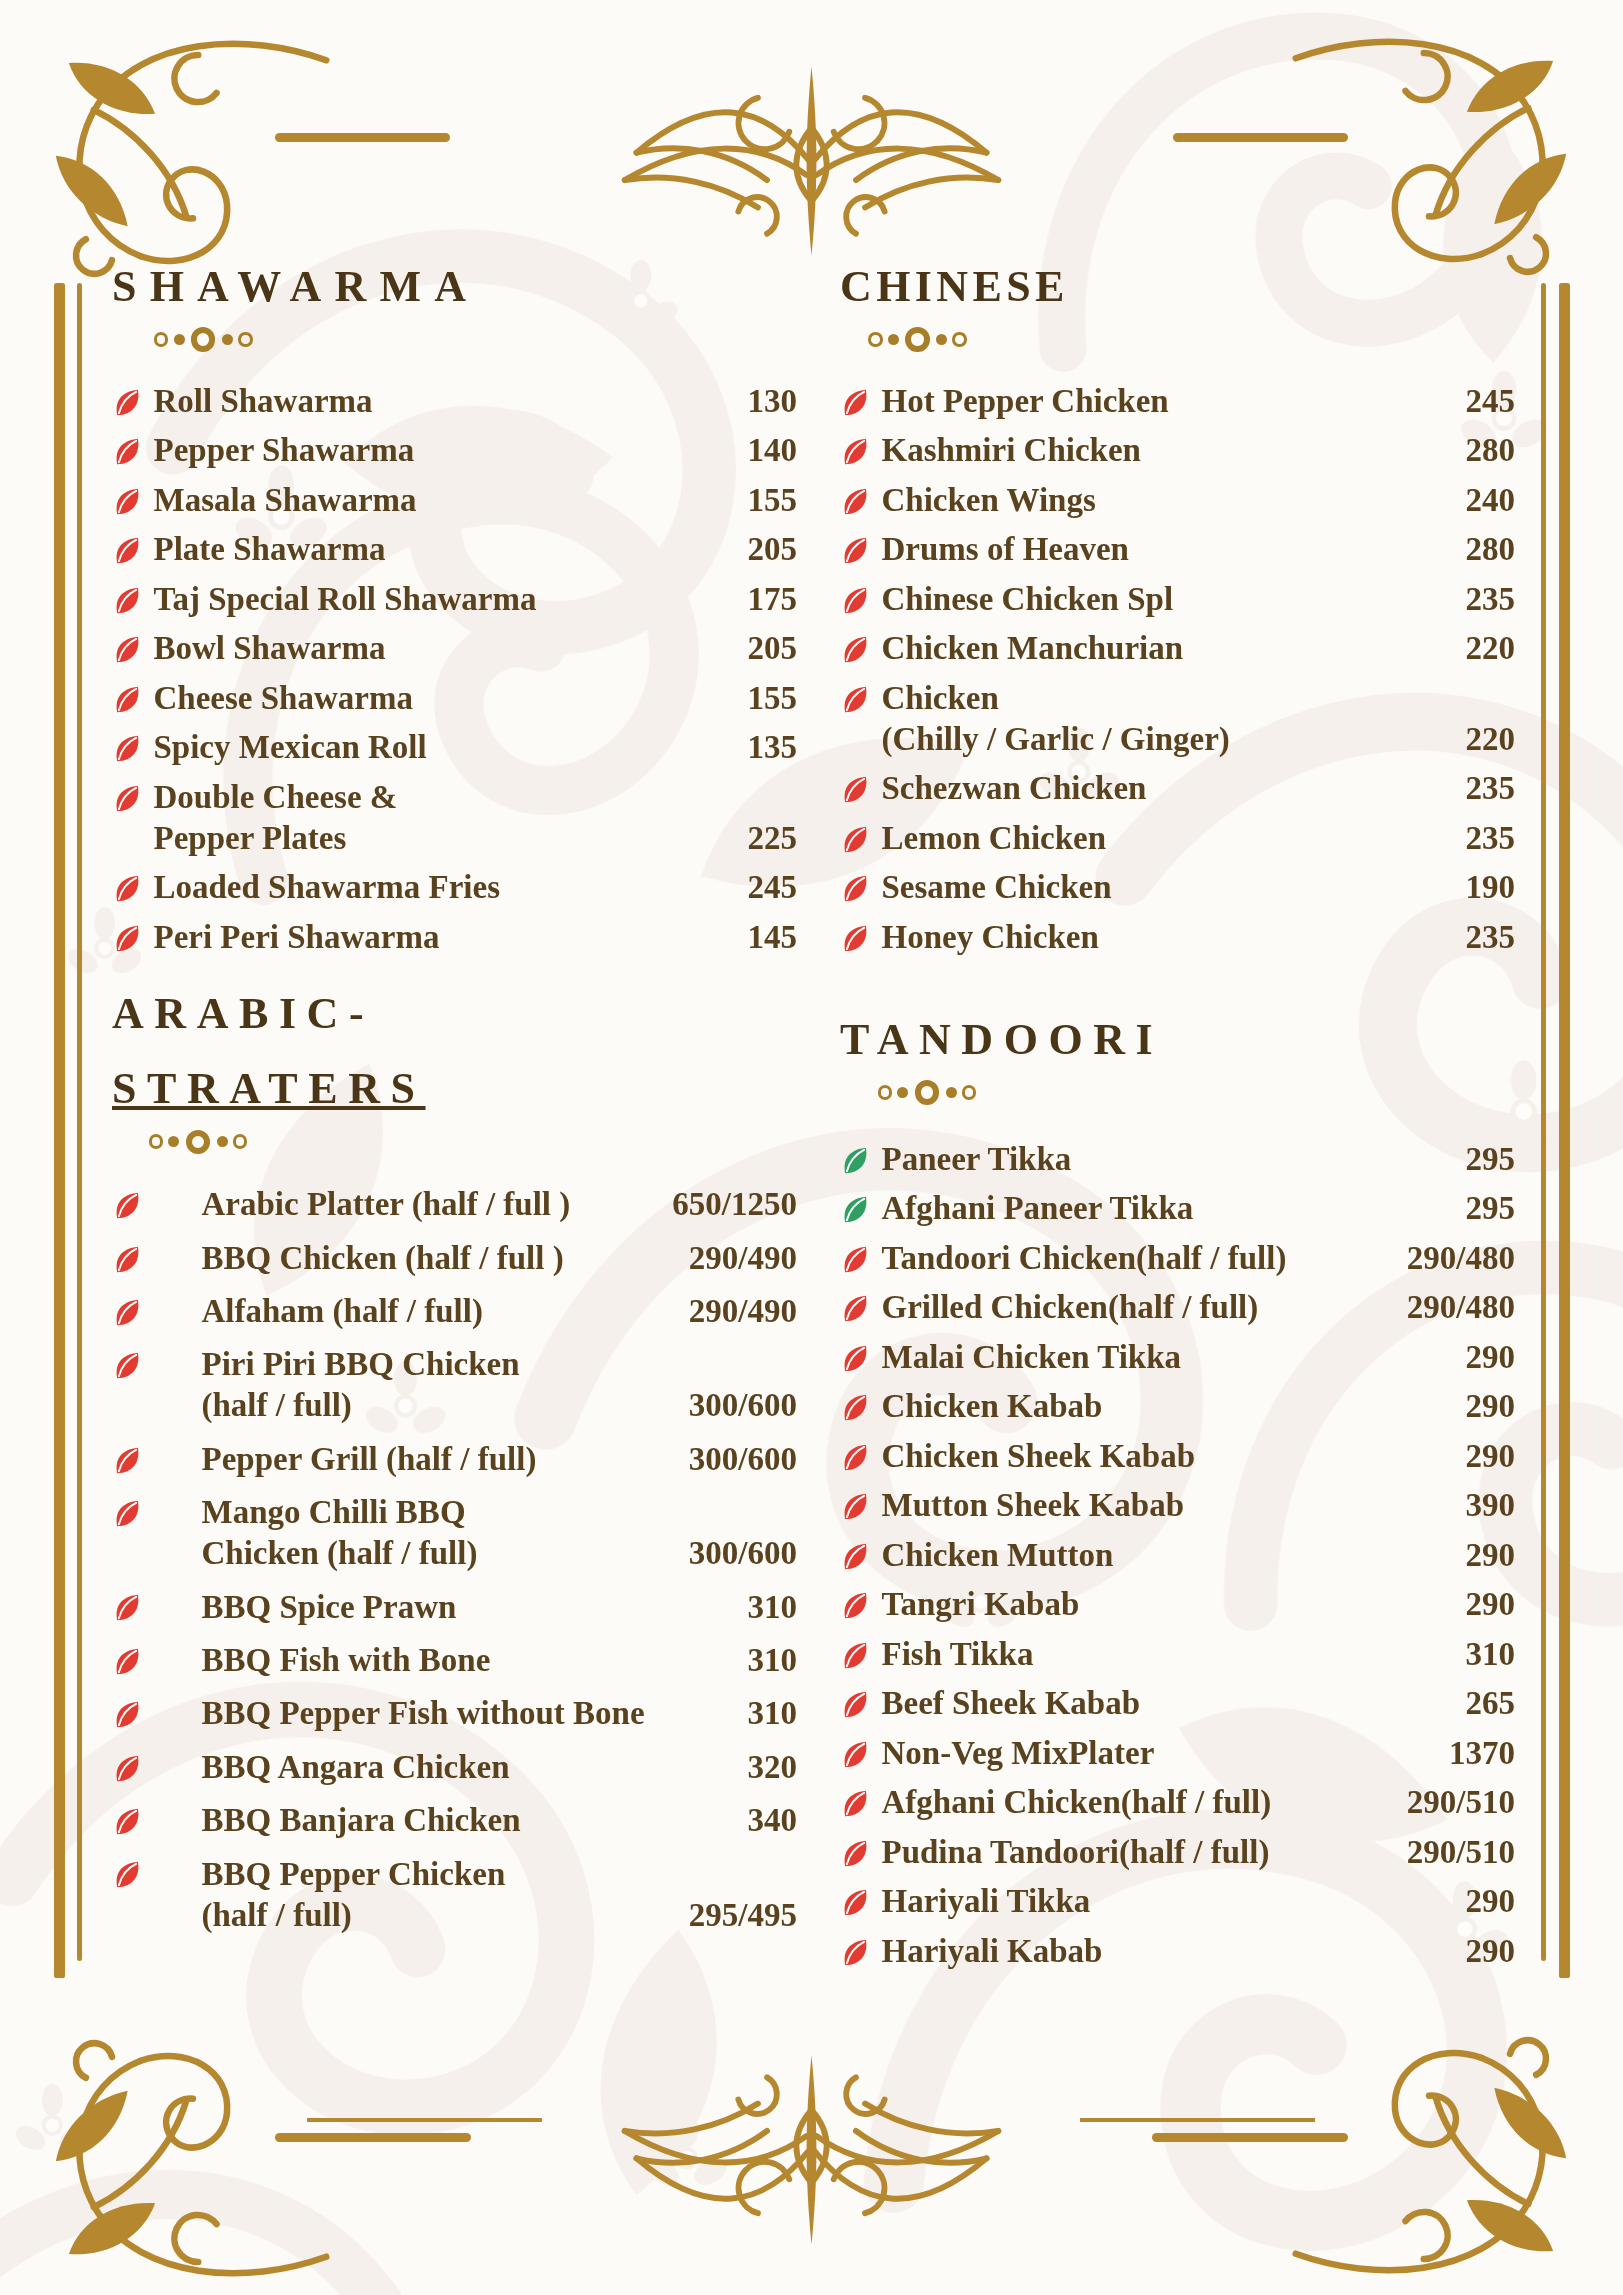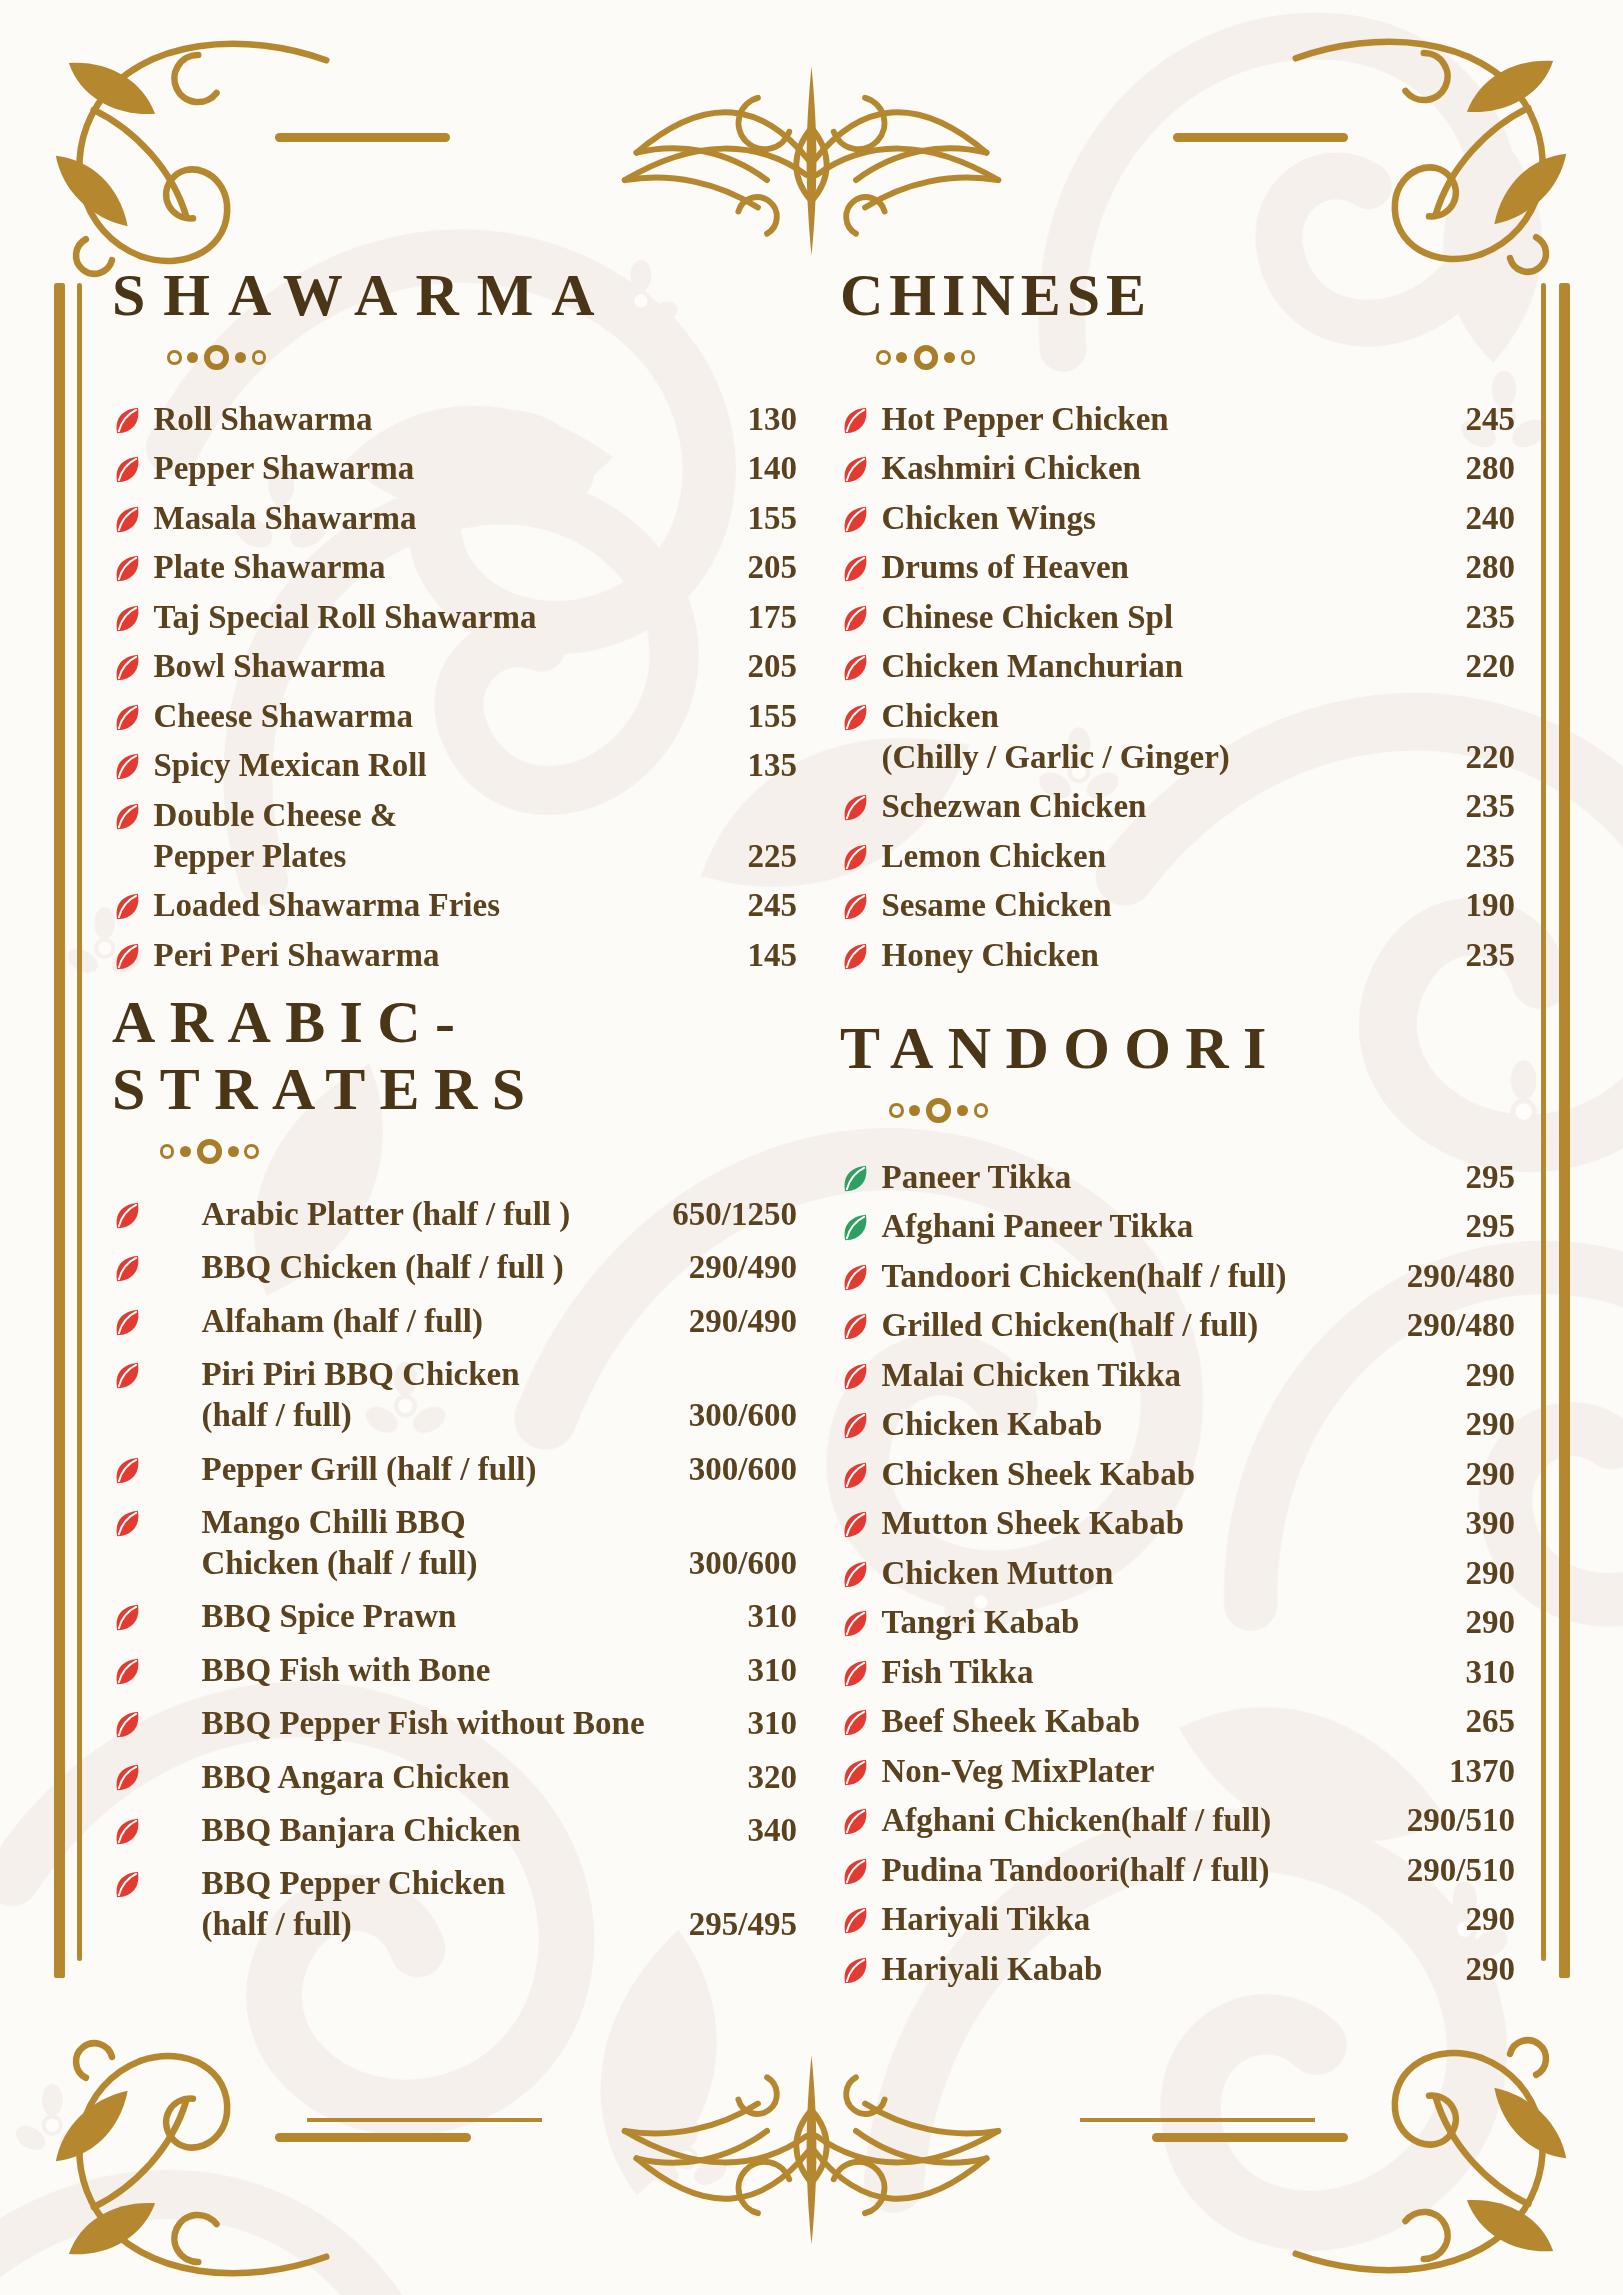--- a/index.html
+++ b/index.html
@@ -35,25 +35,25 @@
   #vl-l2{left:77px;top:283px;width:4.6px;height:1678px;}
   #vl-r1{left:1559px;top:283px;width:10.5px;height:1695px;}
   #vl-r2{left:1541px;top:283px;width:4.6px;height:1678px;}
   
   .sec{position:absolute;}
   #sec-shawarma{left:112px;top:262px;width:685px;}
   #sec-chinese{left:840px;top:262px;width:675px;}
   #sec-arabic{left:112px;top:989px;width:685px;}
   #sec-tandoori{left:840px;top:1015px;width:675px;}
   .tbox{display:inline-block;}
-  h2{margin:0;font-size:60px;line-height:1.12;font-weight:700;color:var(--title,#4a3517);white-space:nowrap;}
+  h2{margin:0;font-size:44px;line-height:1.12;font-weight:700;color:var(--title,#4a3517);white-space:nowrap;}
   #sec-shawarma h2{letter-spacing:.30em;}
   #sec-chinese h2{letter-spacing:.10em;}
   #sec-arabic h2{letter-spacing:.24em;}
-  #sec-arabic h2.t2{}
+  #sec-arabic h2.t2{margin-top:26px;text-decoration:underline;}
   #sec-tandoori h2{letter-spacing:.24em;}
   .divider{display:flex;align-items:center;width:80%;margin:15.7px auto 0;height:25px;}
   .divider i{display:block;flex:0 0 auto;}
   .dl{flex:1 1 auto;height:3.3px;background:var(--dgold,#a87e29);}
   .dl.left{border-radius:2px 0 0 2px;background:linear-gradient(90deg,rgba(168,126,41,0) 0%,var(--dgold,#a87e29) 14%,var(--dgold,#a87e29) 100%);}
   .dl.right{border-radius:0 2px 2px 0;background:linear-gradient(270deg,rgba(168,126,41,0) 0%,var(--dgold,#a87e29) 14%,var(--dgold,#a87e29) 100%);}
   .rg{border-radius:50%;border:3.9px solid var(--dgold,#a87e29);width:8.5px;height:8.5px;margin:0 5.2px;}
   .rg.big{width:12.4px;height:12.4px;border-width:6.5px;margin:0 6.5px;}
   .dt{width:11px;height:11px;border-radius:50%;background:var(--dgold,#a87e29);}
   

